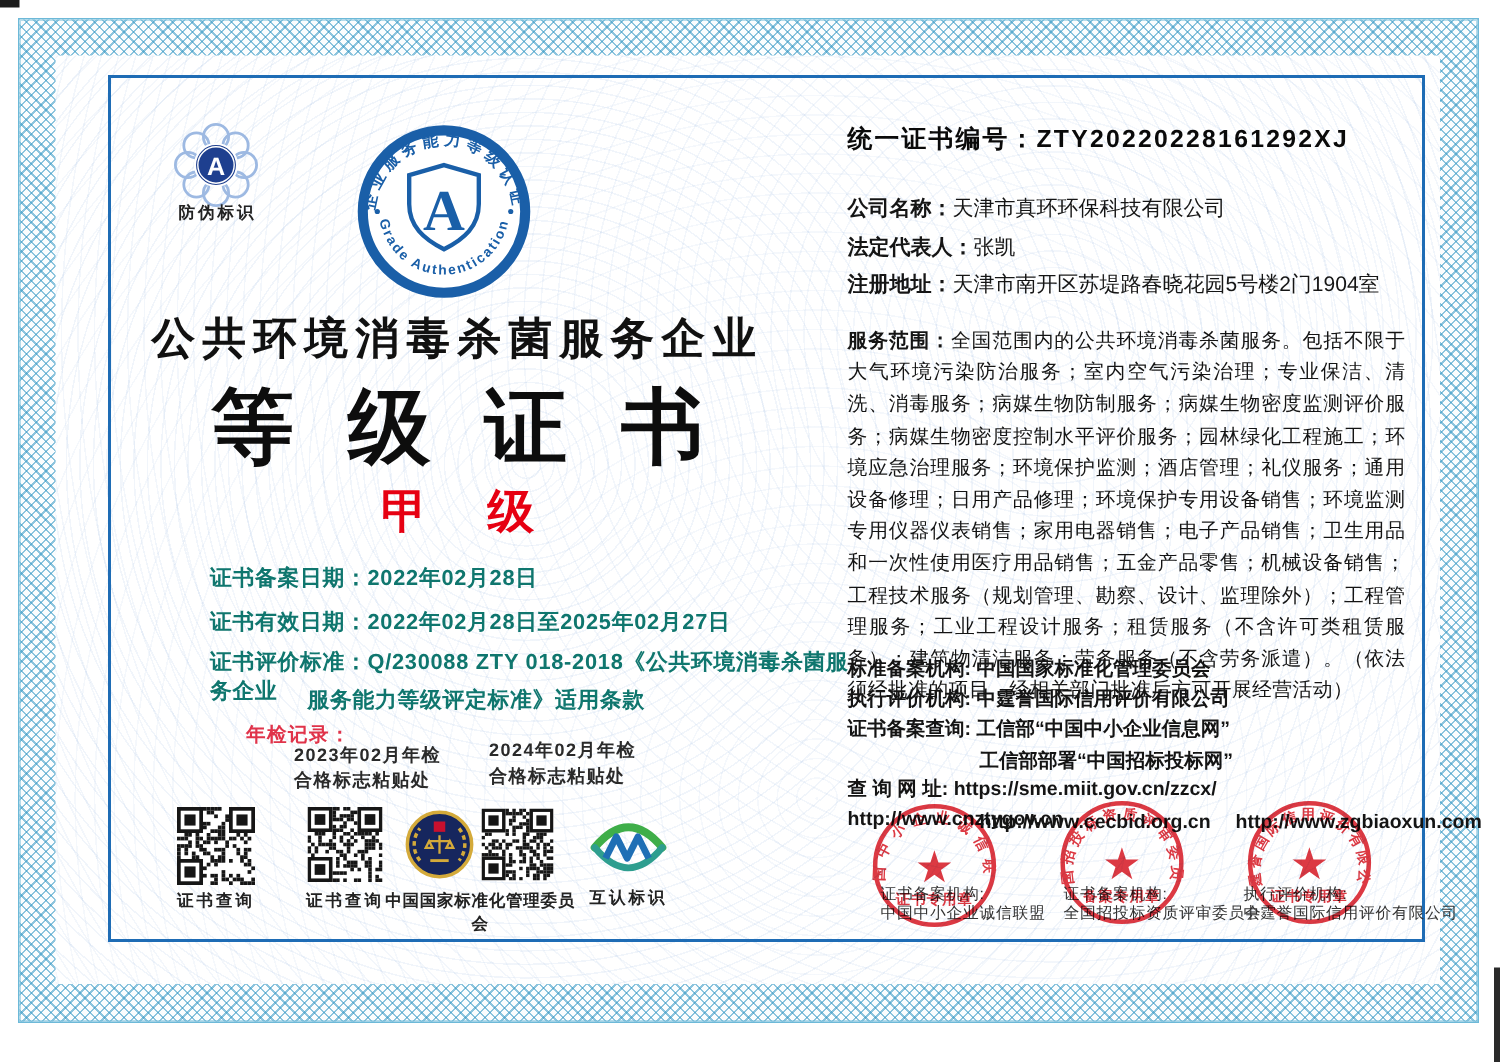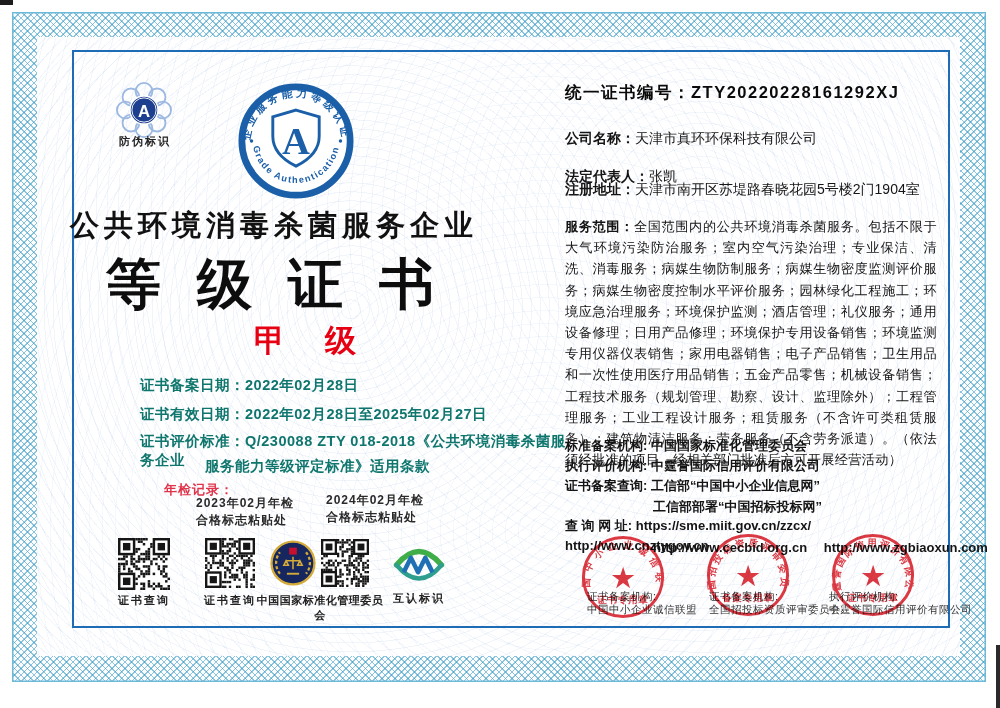--- a/index.html
+++ b/index.html
@@ -33,41 +33,41 @@
   .frame{
     position:absolute;left:72px;top:50px;width:874px;height:574px;
     border:2px solid #1e6cb5;pointer-events:none;
   }
 
   
   .antifake{left:116px;top:82px;width:56px;text-align:center;}
   .antifake-label{left:110px;top:134px;width:70px;text-align:center;
     font-size:11px;font-weight:700;color:#222;letter-spacing:2px;}
   .gradebadge{left:238px;top:83px;}
-  .title1{left:70px;top:206px;width:470px;
+  .title1{left:70px;top:206px;width:470px;text-align:center;
     font-size:29px;font-weight:700;color:#111;letter-spacing:5px;}
-  .title2{left:70px;top:248px;width:470px;text-align:left;
+  .title2{left:70px;top:248px;width:470px;text-align:center;
     font-size:55px;font-weight:800;color:#0d0d0d;letter-spacing:36px;text-indent:36px;}
   .grade{left:70px;top:320px;width:470px;text-align:center;
     font-size:31px;font-weight:800;color:#e60012;letter-spacing:40px;text-indent:40px;}
   .infoline{left:140px;width:430px;font-size:14.5px;font-weight:600;color:#0f766e;letter-spacing:.5px;}
   .il1{top:376px;} .il2{top:405px;} .il3{top:432px;}
   .il4{top:457px;left:205px;}
   .anncheck{left:140px;top:481px;font-size:13px;font-weight:700;color:#e0334a;letter-spacing:1px;margin-left:24px;}
   .slot{width:130px;text-align:left;font-size:12px;font-weight:700;color:#2a2a2a;line-height:17px;letter-spacing:1px;}
   .slot1{left:196px;top:495px;} .slot2{left:326px;top:492px;}
 
   .qr{display:block;background:#fff;}
   .marklabel{position:absolute;font-size:11px;font-weight:700;color:#222;letter-spacing:2px;text-align:center;}
 
   
   .certno{left:565px;top:82px;width:375px;font-size:16.5px;font-weight:800;color:#0a0a0a;letter-spacing:1.5px;}
   .kv{left:565px;width:375px;font-size:14px;color:#151515;}
   .kv b{font-weight:800;}
-  .kv1{top:130px;} .kv2{top:168px;} .kv3{top:181px;}
+  .kv1{top:130px;} .kv2{top:156px;} .kv3{top:181px;}
   .scope{left:565px;top:216px;width:372px;font-size:13.2px;line-height:21.2px;
     color:#141414;text-align:justify;letter-spacing:.3px;}
   .scope b{font-weight:800;}
   .agency{left:565px;width:380px;font-size:13px;font-weight:600;color:#141414;line-height:20px;}
   .ag1{top:436px;} .ag2{top:456px;} .ag3{top:476px;}
   .ag4{top:497px;padding-left:88px;} .ag5{top:516px;} .ag6{top:538px;padding-left:88px;}
 
   
   .seal{position:absolute;width:86px;height:86px;opacity:.9;mix-blend-mode:multiply;}
   .sealring{font-size:11px;font-weight:700;fill:#d9232e;}

